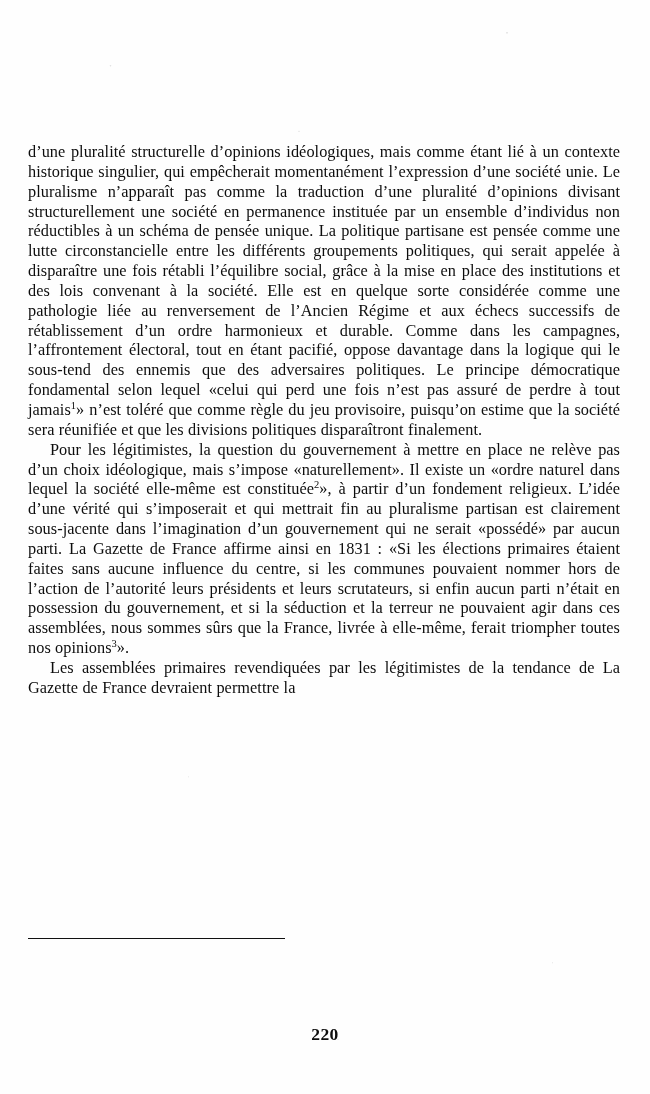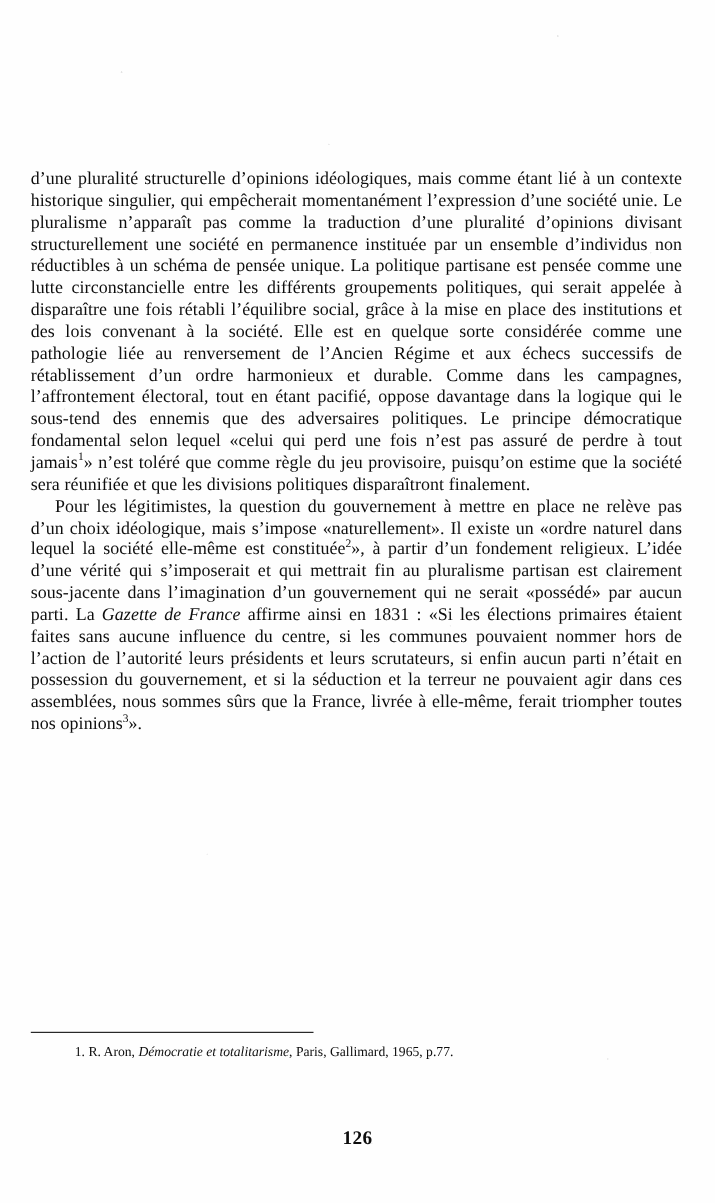--- a/index.html
+++ b/index.html
@@ -39,40 +39,40 @@
       radial-gradient(circle at 63% 52%, rgba(90,90,90,.3) 0 .5px, transparent 1px),
       radial-gradient(circle at 29% 71%, rgba(90,90,90,.3) 0 .5px, transparent 1px),
       radial-gradient(circle at 85% 88%, rgba(90,90,90,.35) 0 .5px, transparent 1px),
       radial-gradient(circle at 52% 95%, rgba(90,90,90,.3) 0 .5px, transparent 1px);
     background-repeat: no-repeat;
   }
 
   #textblock {
     position: absolute;
     left: 28px;
-    top: 152px;
+    top: 142px;
     width: 592px;
   }
 
   p.body {
     margin: 0;
     text-align: justify;
     text-justify: inter-word;
     font-size: 16.3px;
     line-height: 19.85px;
     letter-spacing: .05px;
     word-spacing: .2px;
     text-indent: 0;
     -webkit-font-smoothing: none;
   }
   p.body.indented {
     text-indent: 22px;
   }
 
-  .it { font-style: italic; }
+  .it { }
 
   sup.fn {
     font-size: 10.5px;
     vertical-align: super;
     line-height: 0;
     letter-spacing: 0;
   }
 
   
   #footnotes {
@@ -111,22 +111,22 @@
 </head>
 <body>
 
 <div id="page">
 
   <div id="speckle"></div>
 
   <div id="textblock">
     <p class="body">d’une pluralité structurelle d’opinions idéologiques, mais comme étant lié à un contexte historique singulier, qui empêcherait momentanément l’expression d’une société unie. Le pluralisme n’apparaît pas comme la traduction d’une pluralité d’opinions divisant structurellement une société en permanence instituée par un ensemble d’individus non réductibles à un schéma de pensée unique. La politique partisane est pensée comme une lutte circonstancielle entre les différents groupements politiques, qui serait appelée à disparaître une fois rétabli l’équilibre social, grâce à la mise en place des institutions et des lois convenant à la société. Elle est en quelque sorte considérée comme une pathologie liée au renversement de l’Ancien Régime et aux échecs successifs de rétablissement d’un ordre harmonieux et durable. Comme dans les campagnes, l’affrontement électoral, tout en étant pacifié, oppose davantage dans la logique qui le sous-tend des ennemis que des adversaires politiques. Le principe démocratique fondamental selon lequel «celui qui perd une fois n’est pas assuré de perdre à tout jamais<sup class="fn">1</sup>» n’est toléré que comme règle du jeu provisoire, puisqu’on estime que la société sera réunifiée et que les divisions politiques disparaîtront finalement.</p>
     <p class="body indented">Pour les légitimistes, la question du gouvernement à mettre en place ne relève pas d’un choix idéologique, mais s’impose «naturellement». Il existe un «ordre naturel dans lequel la société elle-même est constituée<sup class="fn">2</sup>», à partir d’un fondement religieux. L’idée d’une vérité qui s’imposerait et qui mettrait fin au pluralisme partisan est clairement sous-jacente dans l’imagination d’un gouvernement qui ne serait «possédé» par aucun parti. La <span class="it">Gazette de France</span> affirme ainsi en 1831 : «Si les élections primaires étaient faites sans aucune influence du centre, si les communes pouvaient nommer hors de l’action de l’autorité leurs présidents et leurs scrutateurs, si enfin aucun parti n’était en possession du gouvernement, et si la séduction et la terreur ne pouvaient agir dans ces assemblées, nous sommes sûrs que la France, livrée à elle-même, ferait triompher toutes nos opinions<sup class="fn">3</sup>».</p>
+    <p class="body indented">Les assemblées primaires revendiquées par les légitimistes de la tendance de <span class="it">La Gazette de France</span> devraient permettre la</p>
   </div>
 
   <div id="footnotes">
     <div id="fn-rule"></div>
-    <p class="fn-line">1. R. Aron, <span class="it">Démocratie et totalitarisme</span>, Paris, Gallimard, 1965, p.77.</p>
   </div>
 
-  <div id="folio">126</div>
+  <div id="folio">220</div>
 
 </div>
 
 </body></html>

